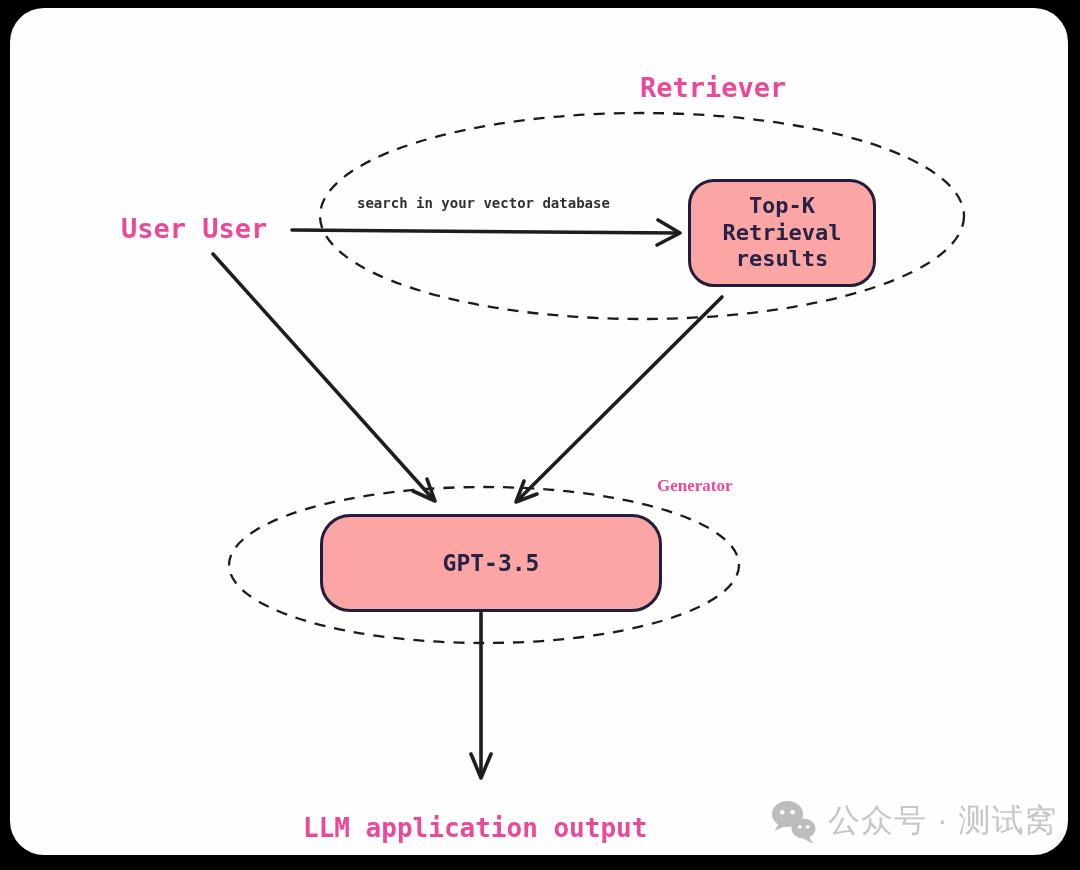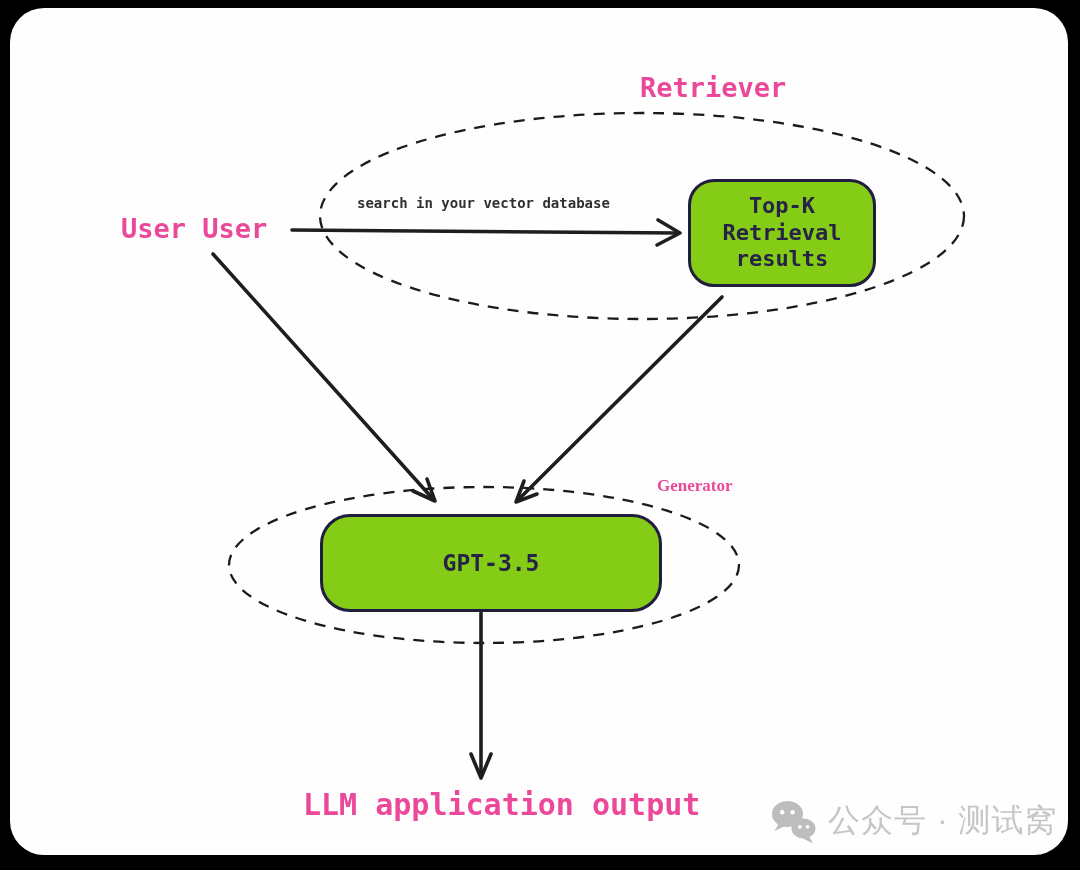--- a/index.html
+++ b/index.html
@@ -25,24 +25,24 @@
   .label {
     position: absolute;
     color: #ec4899;
     font-weight: 700;
     white-space: nowrap;
   }
   .lbl-retriever { left: 640px; top: 72px;  font-size: 27px; }
   .lbl-userinput { left: 121px; top: 213px; font-size: 27px; }
   .lbl-search    { left: 357px; top: 195px; font-size: 14px; color: #303030; }
   .lbl-generator { left: 657px; top: 476px; font-size: 17px; font-family: Liberation Serif, serif; }
-  .lbl-output    { left: 303px; top: 787px; font-size: 30px; }
+  .lbl-output    { left: 303px; top: 813px; font-size: 26px; }
   .node {
     position: absolute;
-    background: #84cc16;
+    background: #fca5a5;
     border: 3px solid #211d3f;
     display: flex;
     align-items: center;
     justify-content: center;
     text-align: center;
     color: #262347;
     font-weight: 700;
     white-space: pre-line;
   }
   .node-topk {

